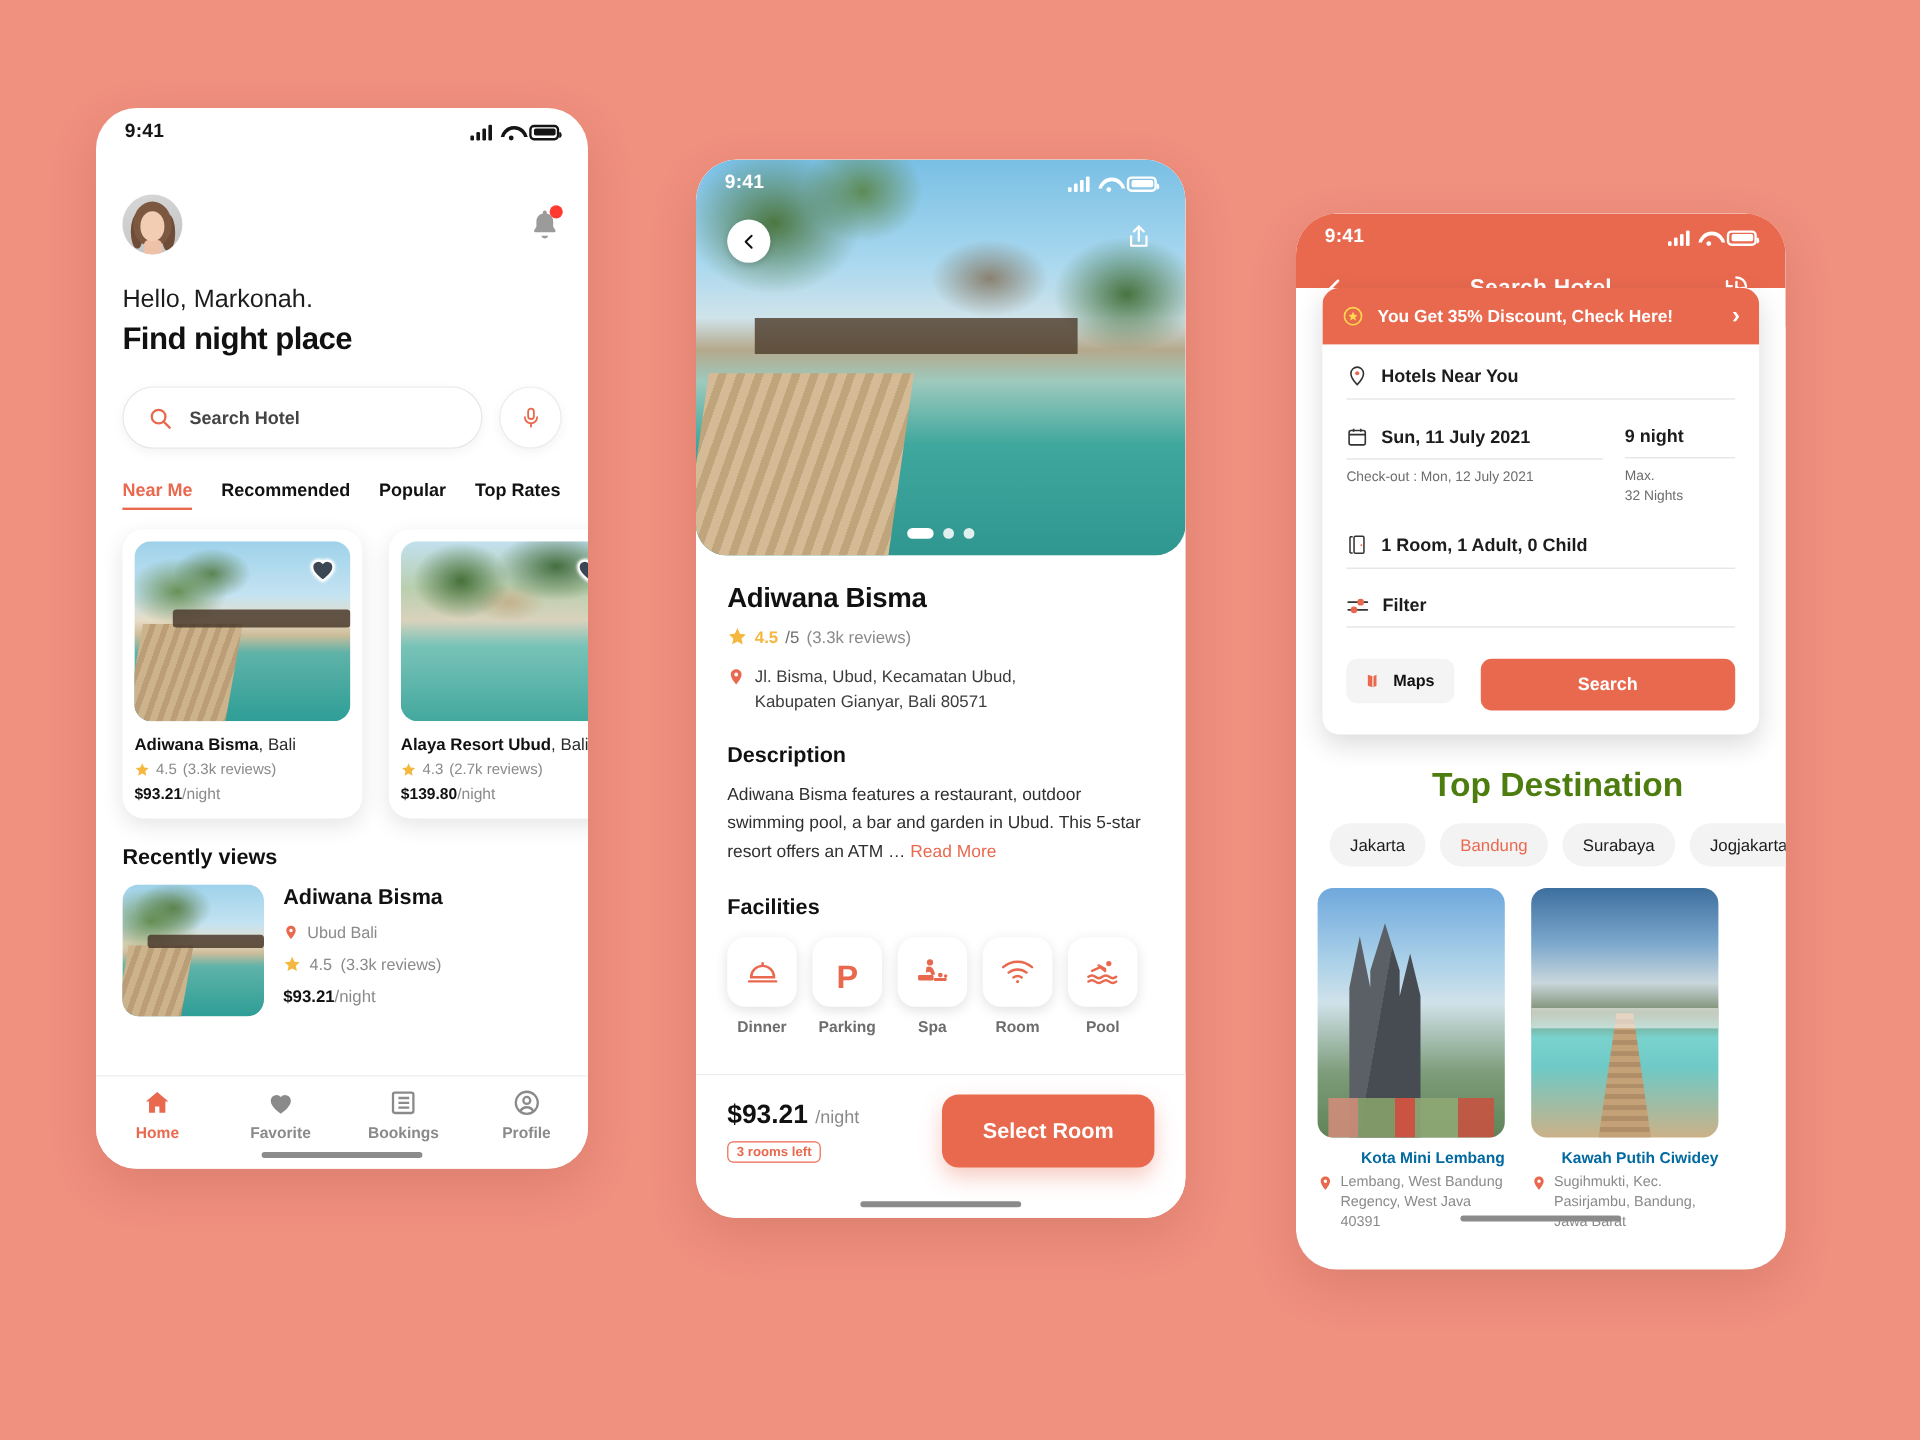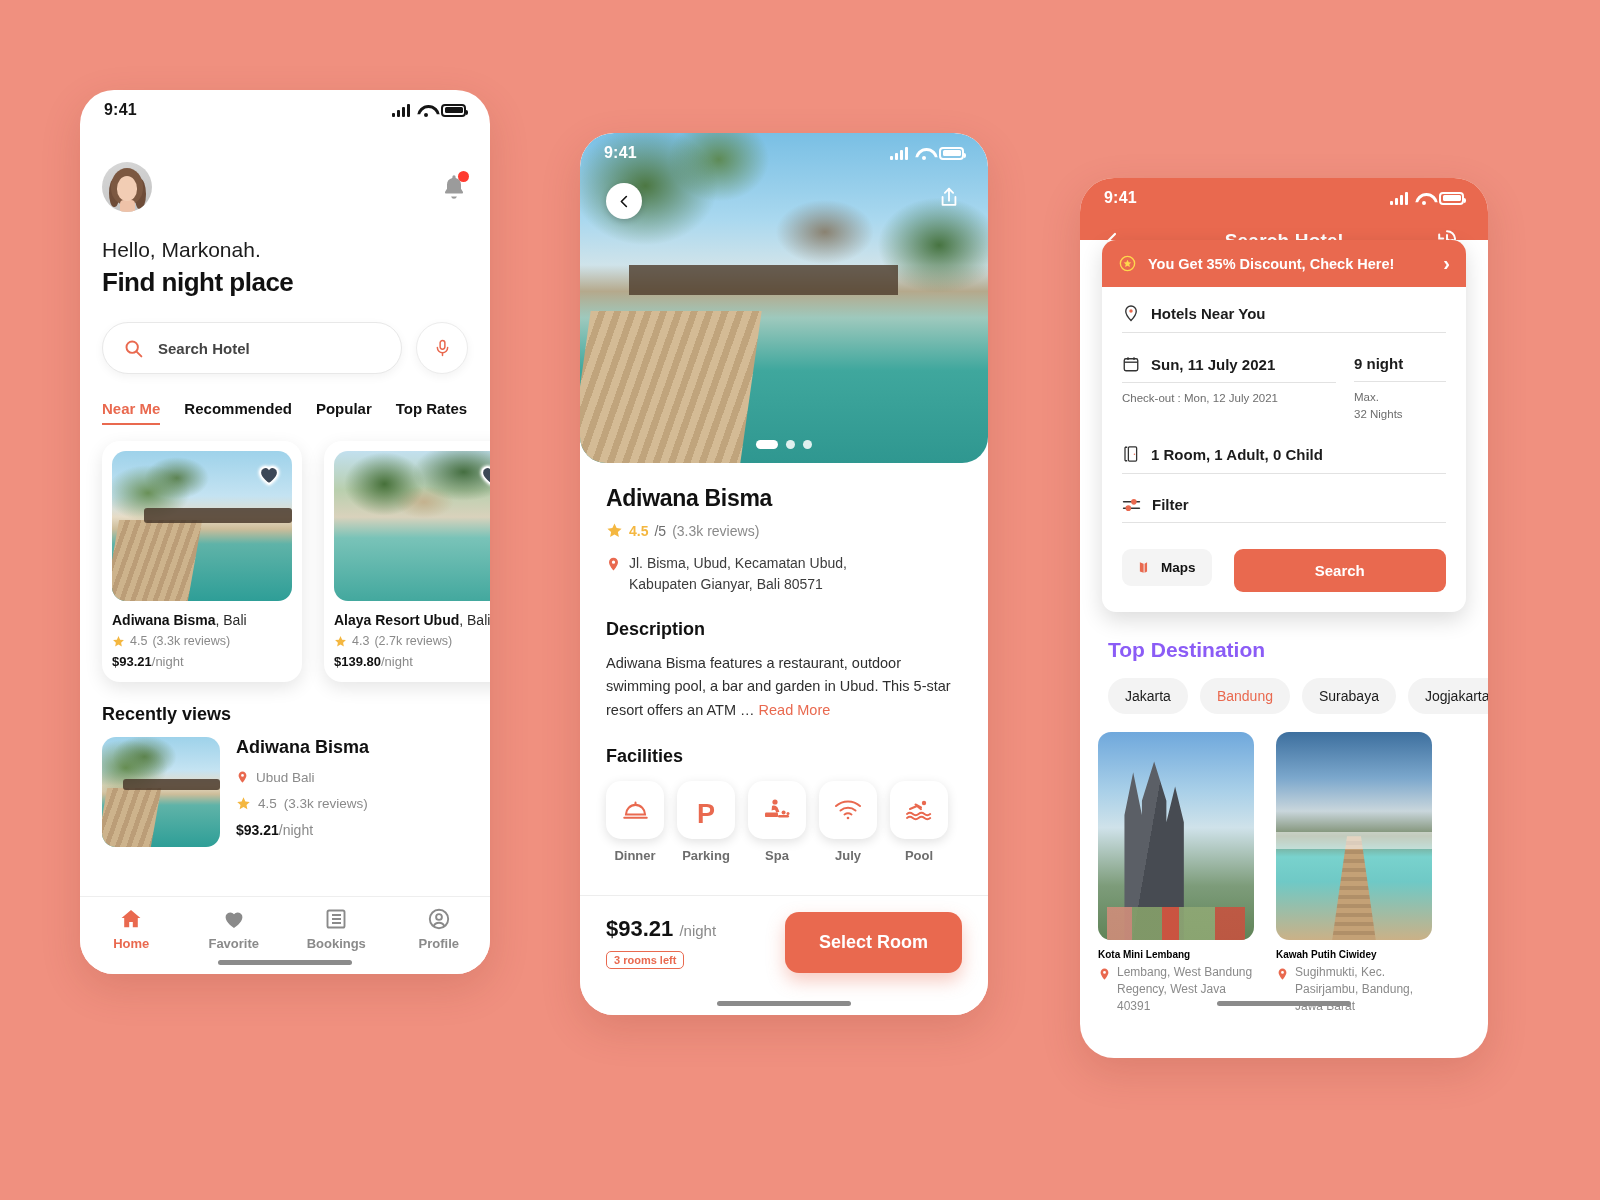--- a/index.html
+++ b/index.html
@@ -220,28 +220,28 @@
   .fld.nb { border-bottom:1px solid #e2e2e2; }
   .btnrow { display:flex; align-items:flex-start; gap: 22px; margin-top: 26px; }
   .maps-btn {
     display:flex;align-items:center;gap:8px; background:#f4f4f4; border:none;
     border-radius:9px; padding: 10px 16px; font-size:13.5px; font-weight:bold; color:#111; cursor:pointer;
   }
   .search-btn {
     flex:1; background:#E9694F; border:none; color:#fff; font-size:15px; font-weight:bold;
     padding: 13px 0; border-radius:9px; cursor:pointer;
   }
-  .p3-sect { font-size:21px; font-weight:bold; color:#8b5cf6; margin: 26px 0 0 28px; }
+  .p3-sect { font-size:28px; font-weight:bold; color:#4d7c0f; margin: 26px 0 0 28px; text-align: center; }
   .chips { display:flex; gap:12px; margin: 16px 0 0 28px; }
   .chip { background:#f3f3f3; border:none; border-radius:18px; padding: 10px 17px; font-size:14px; color:#1c1c1c; cursor:pointer; white-space:nowrap;}
   .chip.sel { color:#E9694F; }
   .dests { display:flex; gap: 22px; margin: 18px 0 0 18px; }
   .dcard { width:156px; flex:0 0 156px; }
   .dcard .dimg { width:100%; height:208px; border-radius:13px; overflow:hidden; }
-  .dcard .dname { font-size:10px; font-weight:bold; color:#000000; margin-top:9px; }
+  .dcard .dname { font-size:13px; font-weight:bold; color:#0369a1; margin-top:9px;text-align:right; }
   .dloc { display:flex; gap:6px; margin-top:4px; font-size:12px; color:#8a8a8a; line-height:1.42;}
 
   
   .img-pool {
     background:
       radial-gradient(ellipse 60px 40px at 20% 28%, rgba(90,130,60,.85), transparent 70%),
       radial-gradient(ellipse 46px 30px at 36% 18%, rgba(72,110,48,.8), transparent 70%),
       linear-gradient(#9ed2ea 0%, #c4e3f2 30%, #e7dcc6 44%, #cdbd9a 52%, #5fb3a8 62%, #2e9e97 100%);
     position:relative;
   }
@@ -561,21 +561,21 @@
         </div>
         <div class="fac">
           <div class="box">
             <svg width="28" height="22" viewBox="0 0 28 22" fill="none" stroke="currentColor" stroke-width="2" stroke-linecap="round">
               <path d="M2 7a18 18 0 0 1 24 0"></path>
                 <path d="M6.5 11.5a12 12 0 0 1 15 0"></path>
                 <path d="M10.5 15.5a6.2 6.2 0 0 1 7 0"></path>
                 <circle cx="14" cy="19" r="1.3" fill="currentColor" stroke="none"></circle>
             </svg>
           </div>
-          <span>July</span>
+          <span>Room</span>
         </div>
         <div class="fac">
           <div class="box">
             <svg width="28" height="24" viewBox="0 0 28 24" fill="none" stroke="currentColor" stroke-width="2" stroke-linecap="round">
               <circle cx="19" cy="5" r="2.2" fill="currentColor" stroke="none"></circle>
               <path d="M5 11l7-3 4 3.2"></path>
                 <path d="M10.5 6.5L16 9.5"></path>
               <path d="M2 16c2-1.6 3.8-1.6 5.8 0s3.8 1.6 5.8 0 3.8-1.6 5.8 0 3.8 1.6 5.8 0"></path>
               <path d="M2 20c2-1.6 3.8-1.6 5.8 0s3.8 1.6 5.8 0 3.8-1.6 5.8 0 3.8 1.6 5.8 0"></path>
             </svg>

